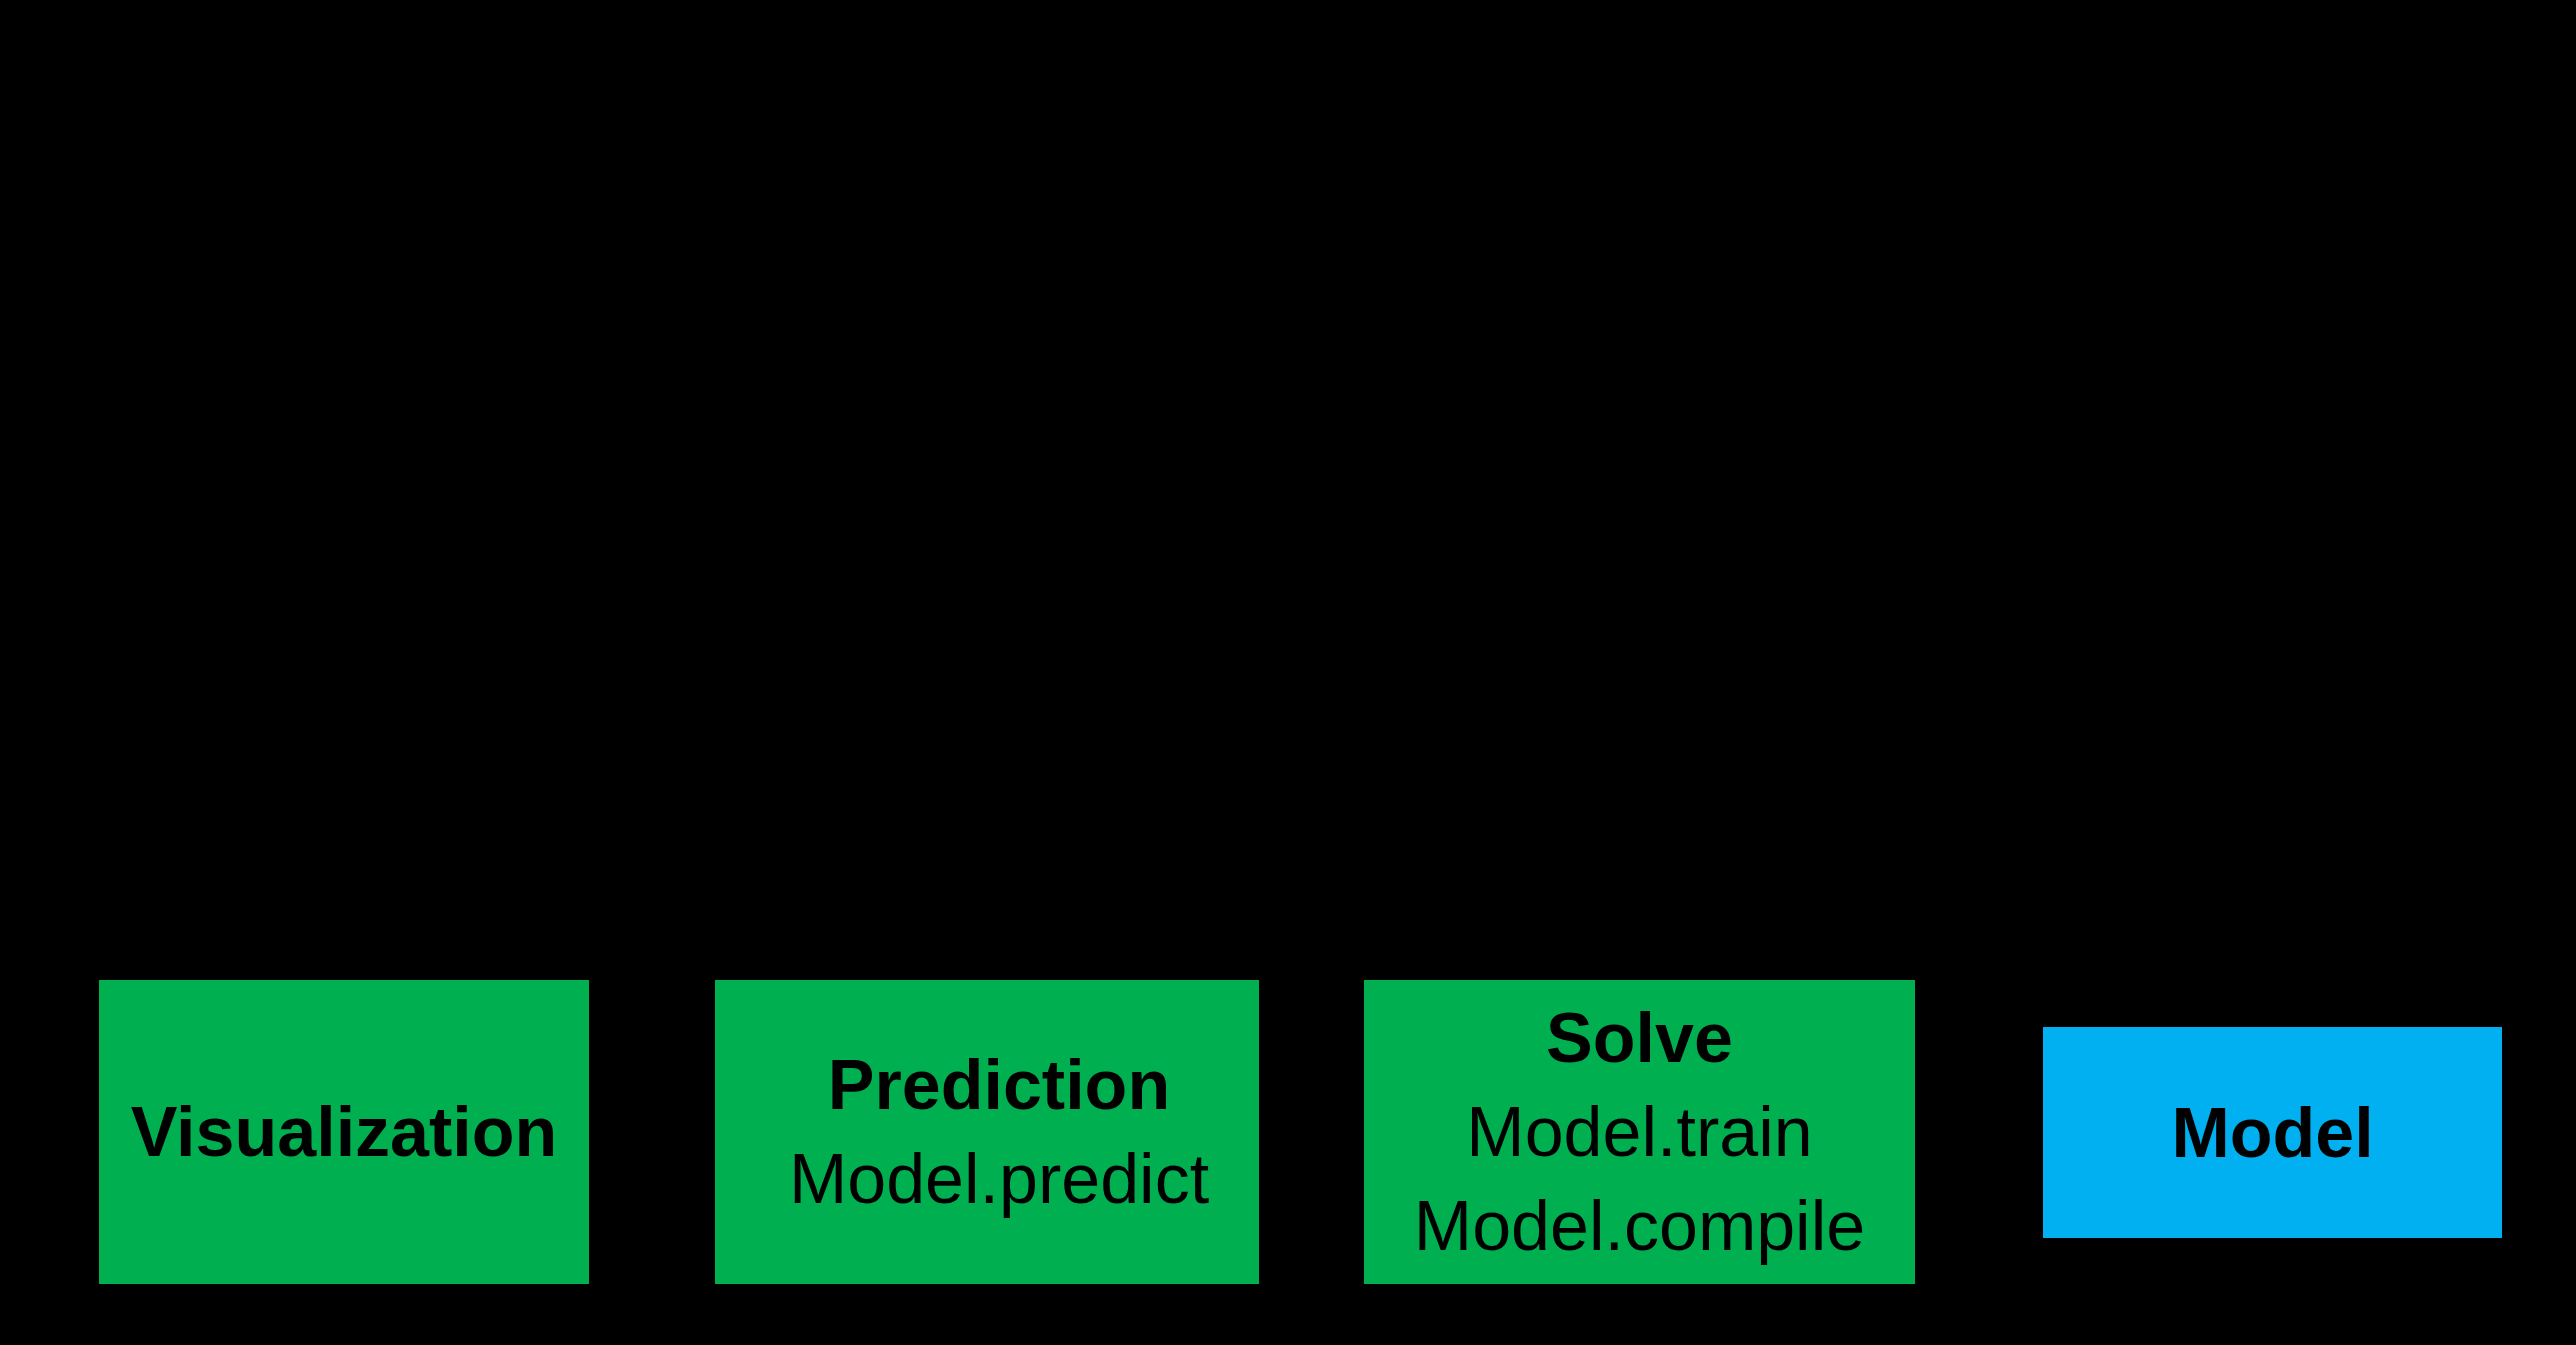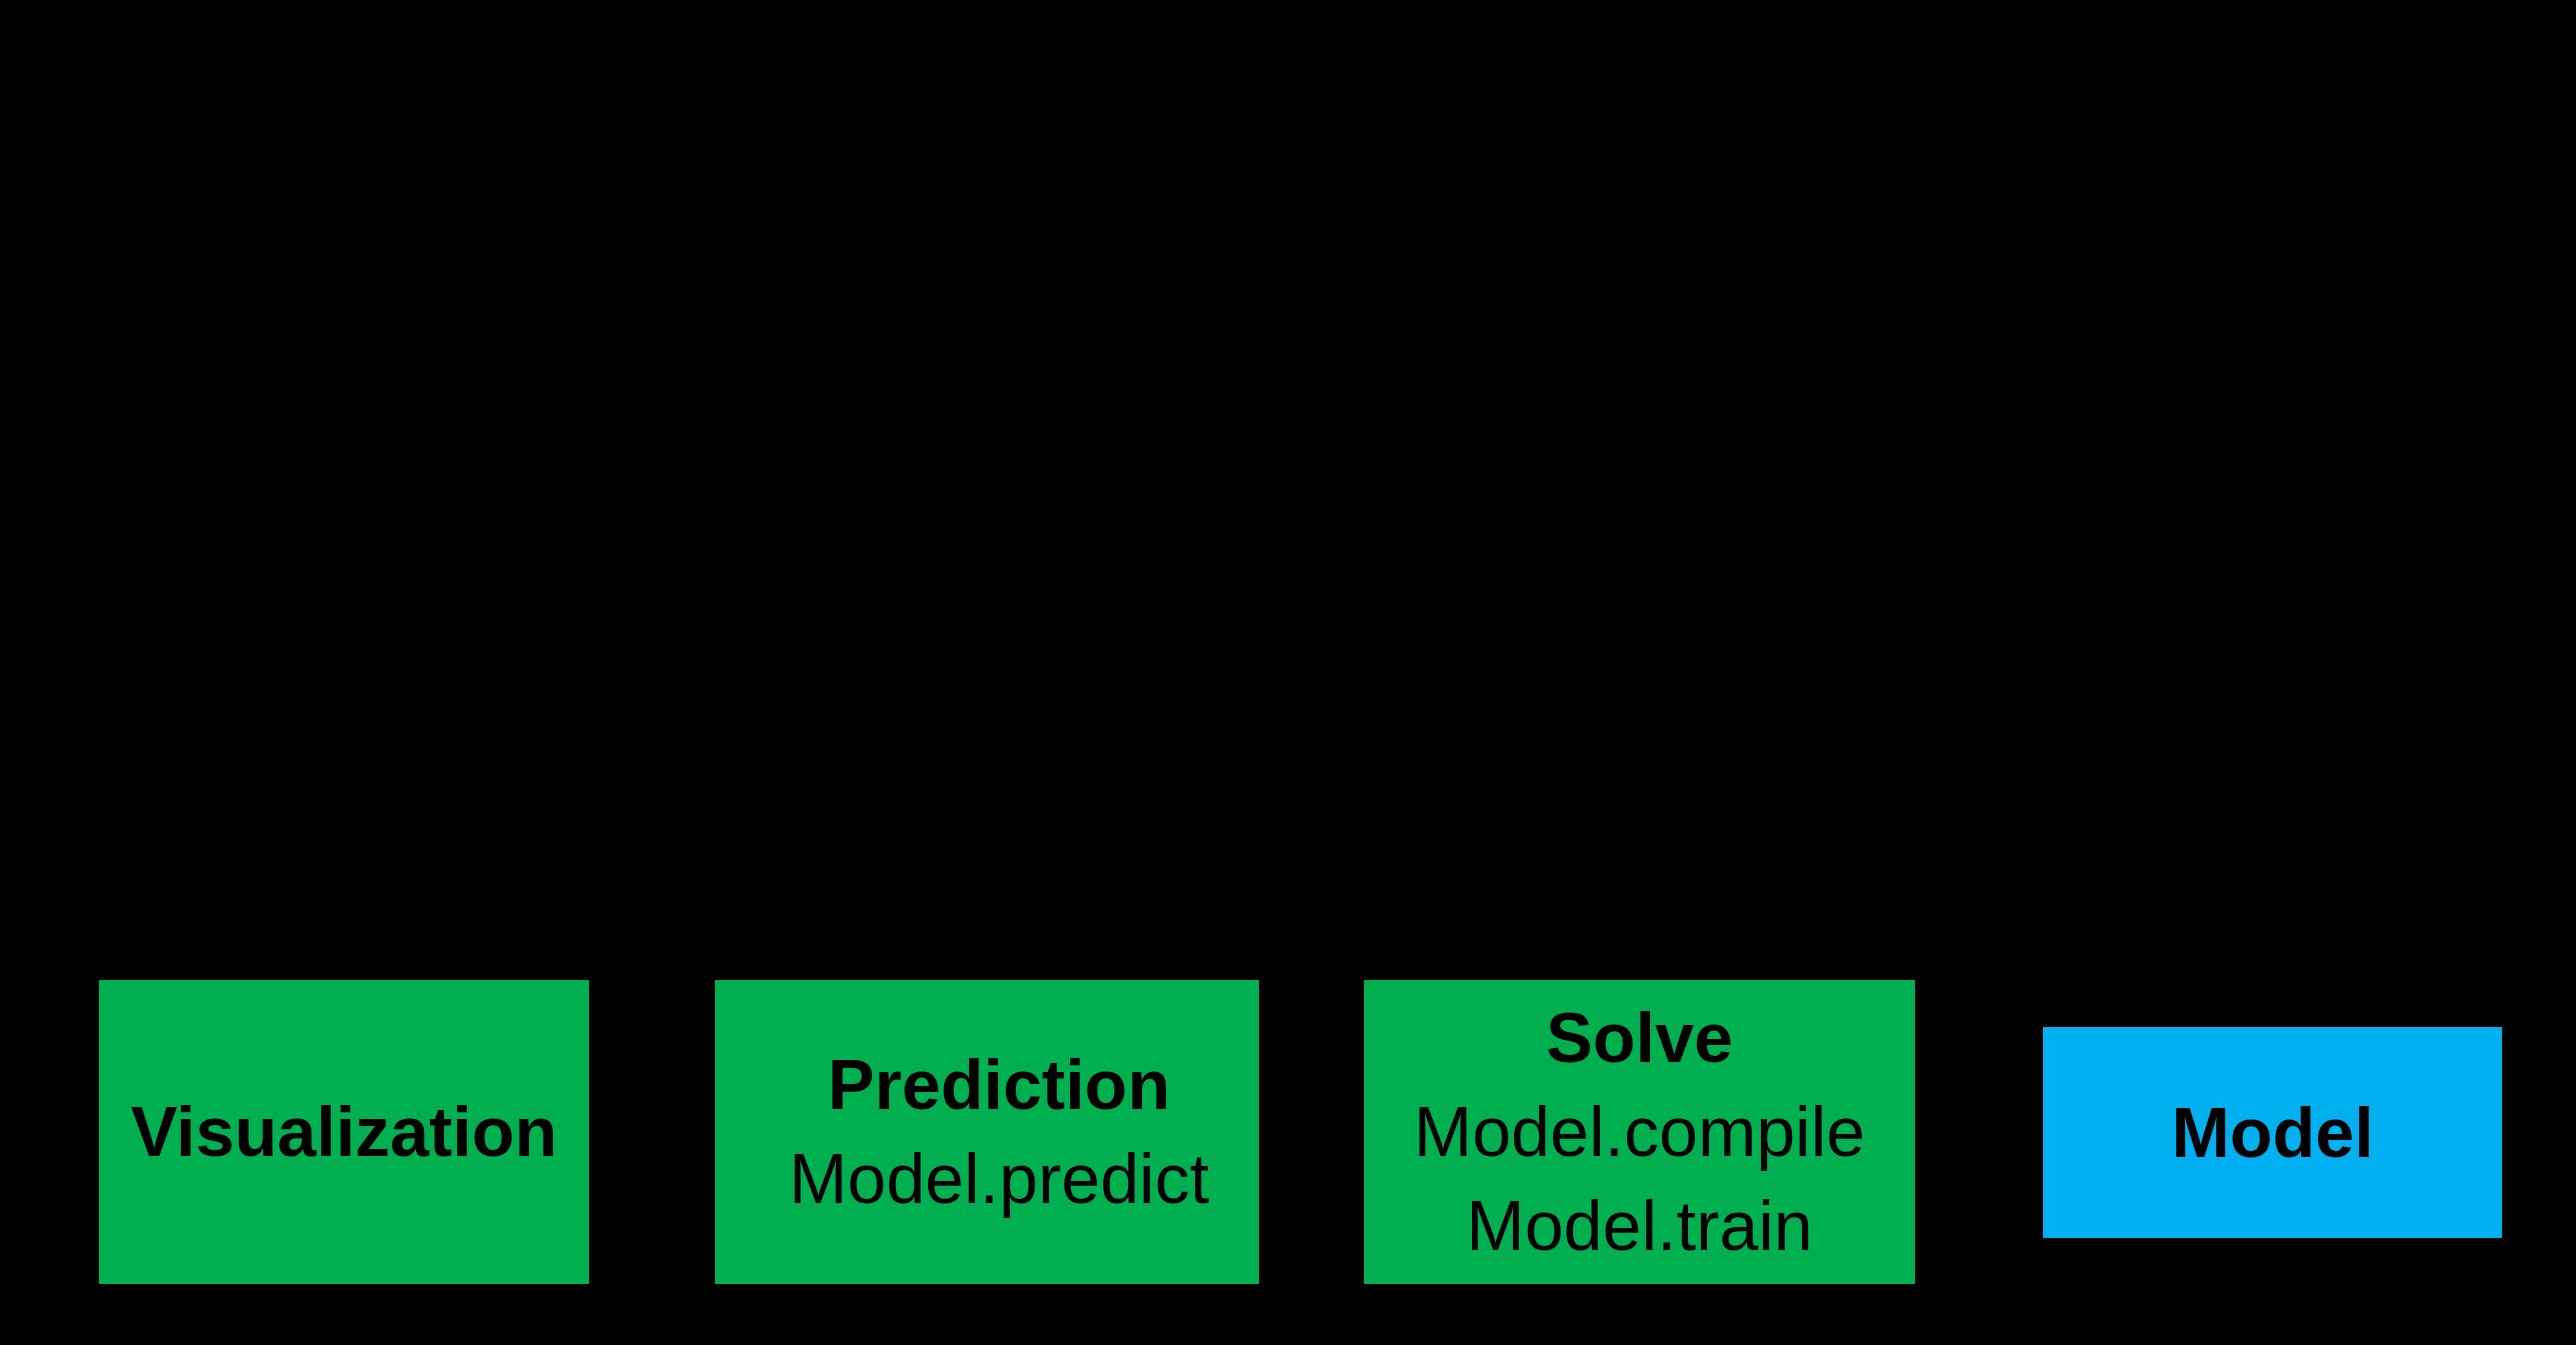--- a/index.html
+++ b/index.html
@@ -47,22 +47,22 @@
     <div class="title">Visualization</div>
   </div>
 
   <div class="box box-prediction" style="background-color: rgb(0, 176, 80);">
     <div class="title">Prediction</div>
     <div class="line">Model.predict</div>
   </div>
 
   <div class="box box-solve" style="background-color: rgb(0, 176, 80); text-align: center;">
     <div class="title">Solve</div>
+    <div class="line">Model.train</div>
     <div class="line">Model.compile</div>
-    <div class="line">Model.train</div>
   </div>
 
   <div class="box box-model" style="background-color: rgb(0, 176, 240);">
     <div class="title">Model</div>
   </div>
 
 </div>
 
 
 </body></html>

